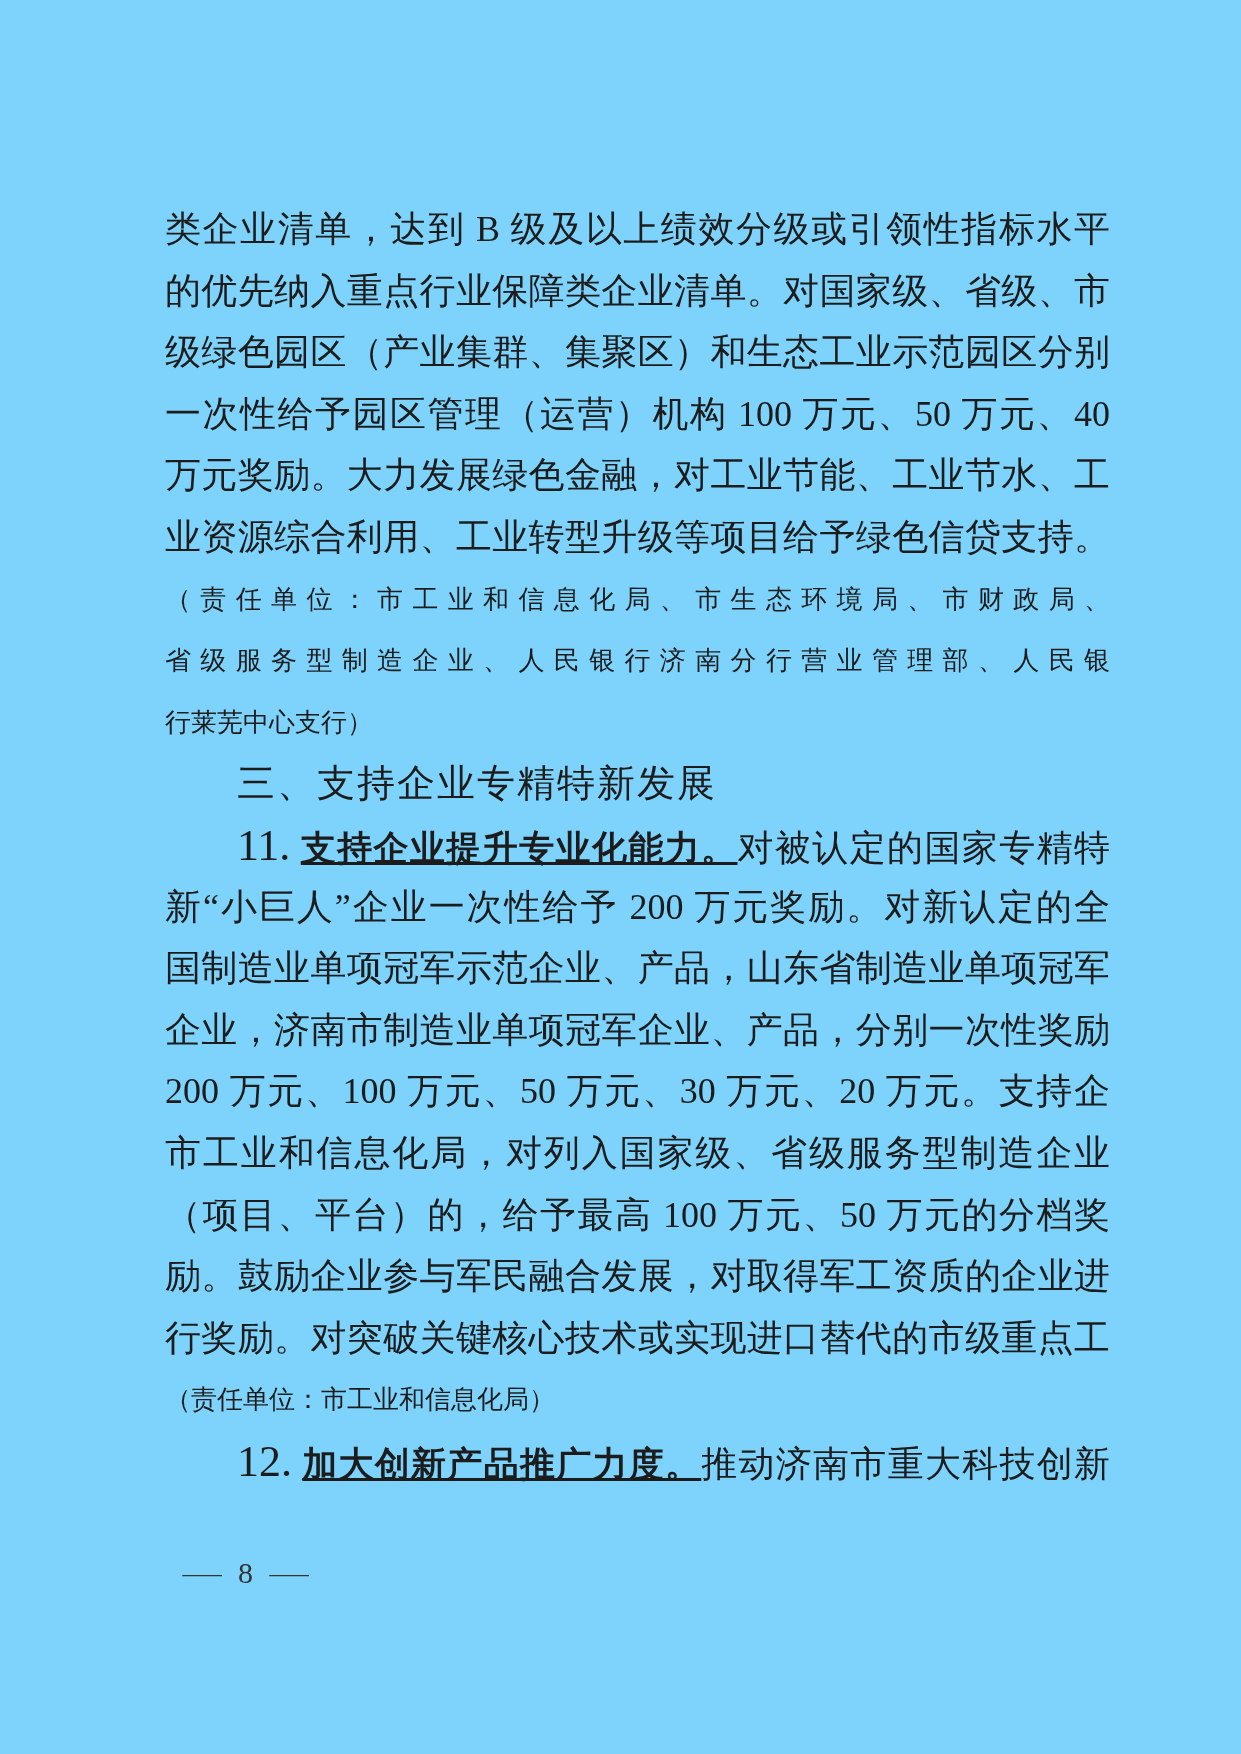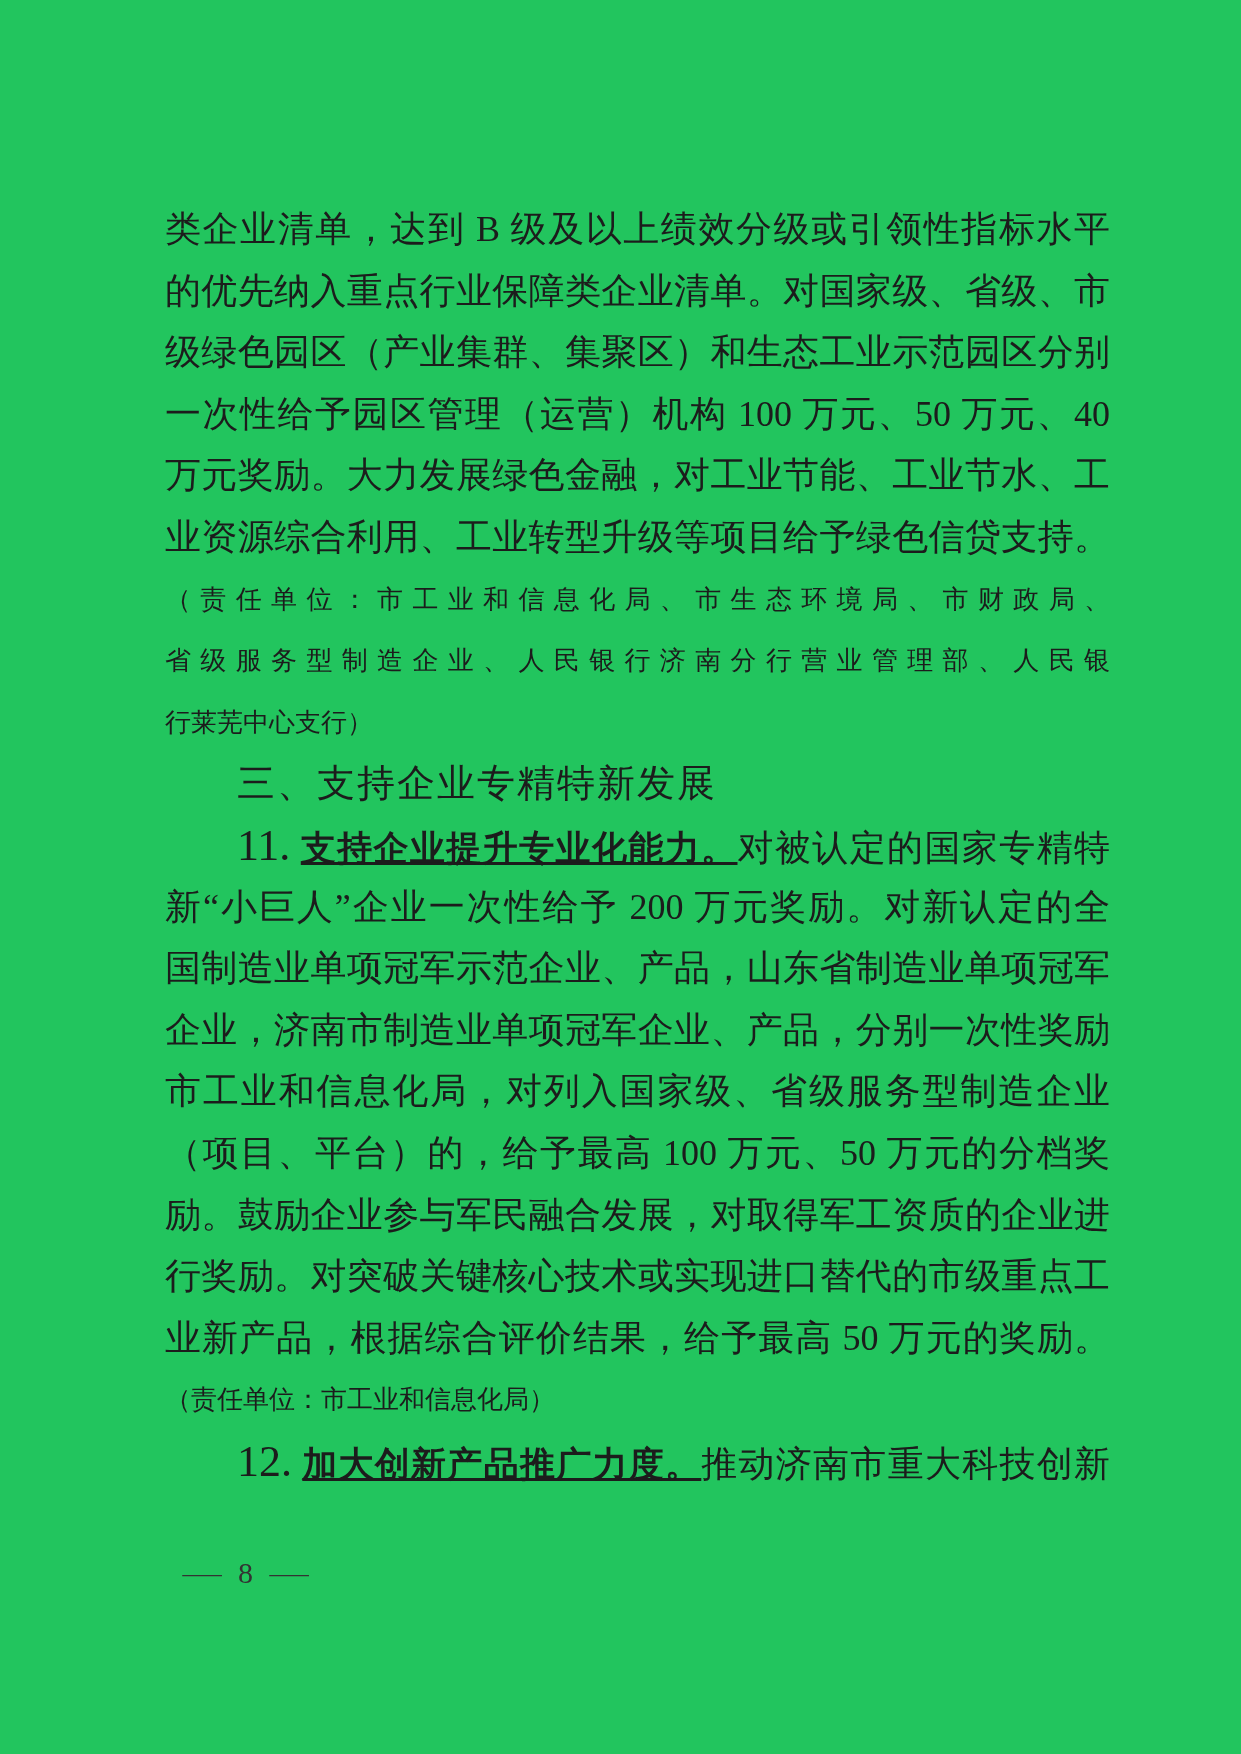--- a/index.html
+++ b/index.html
@@ -2,21 +2,21 @@
 <html lang="zh"><head>
 <meta charset="utf-8">
 <style>
   * { margin: 0; padding: 0; box-sizing: border-box; }
   html, body { background: #e8e8e8; }
   .page {
     position: relative;
     width: 1241px;
     height: 1754px;
     margin: 0 auto;
-    background: #22c55e;
+    background: #7dd3fc;
     overflow: hidden;
     font-family: "Liberation Serif", "DejaVu Serif", serif;
     color: #1c1c1c;
   }
   .content {
     position: absolute;
     left: 165px;
     top: 199px;
     width: 945px;
   }
@@ -79,25 +79,25 @@
     <div class="line heading indent no-justify">三、支持企业专精特新发展</div>
 
     <div class="line indent">
       <span class="num">11.</span>
       <span class="lead">支持企业提升专业化能力。</span><span>对被认定的国家专精特</span>
     </div>
 
     <div class="line">新“小巨人”企业一次性给予 200 万元奖励。对新认定的全</div>
     <div class="line">国制造业单项冠军示范企业、产品，山东省制造业单项冠军</div>
     <div class="line">企业，济南市制造业单项冠军企业、产品，分别一次性奖励</div>
+    <div class="line">200 万元、100 万元、50 万元、30 万元、20 万元。支持企</div>
     <div class="line">市工业和信息化局，对列入国家级、省级服务型制造企业</div>
     <div class="line">（项目、平台）的，给予最高 100 万元、50 万元的分档奖</div>
     <div class="line">励。鼓励企业参与军民融合发展，对取得军工资质的企业进</div>
     <div class="line">行奖励。对突破关键核心技术或实现进口替代的市级重点工</div>
-    <div class="line">业新产品，根据综合评价结果，给予最高 50 万元的奖励。</div>
 
     <div class="line kai-bold no-justify">（责任单位：市工业和信息化局）</div>
 
     <div class="line indent">
       <span class="num">12.</span>
       <span class="lead">加大创新产品推广力度。</span><span>推动济南市重大科技创新</span>
     </div>
 
   </div>
 

